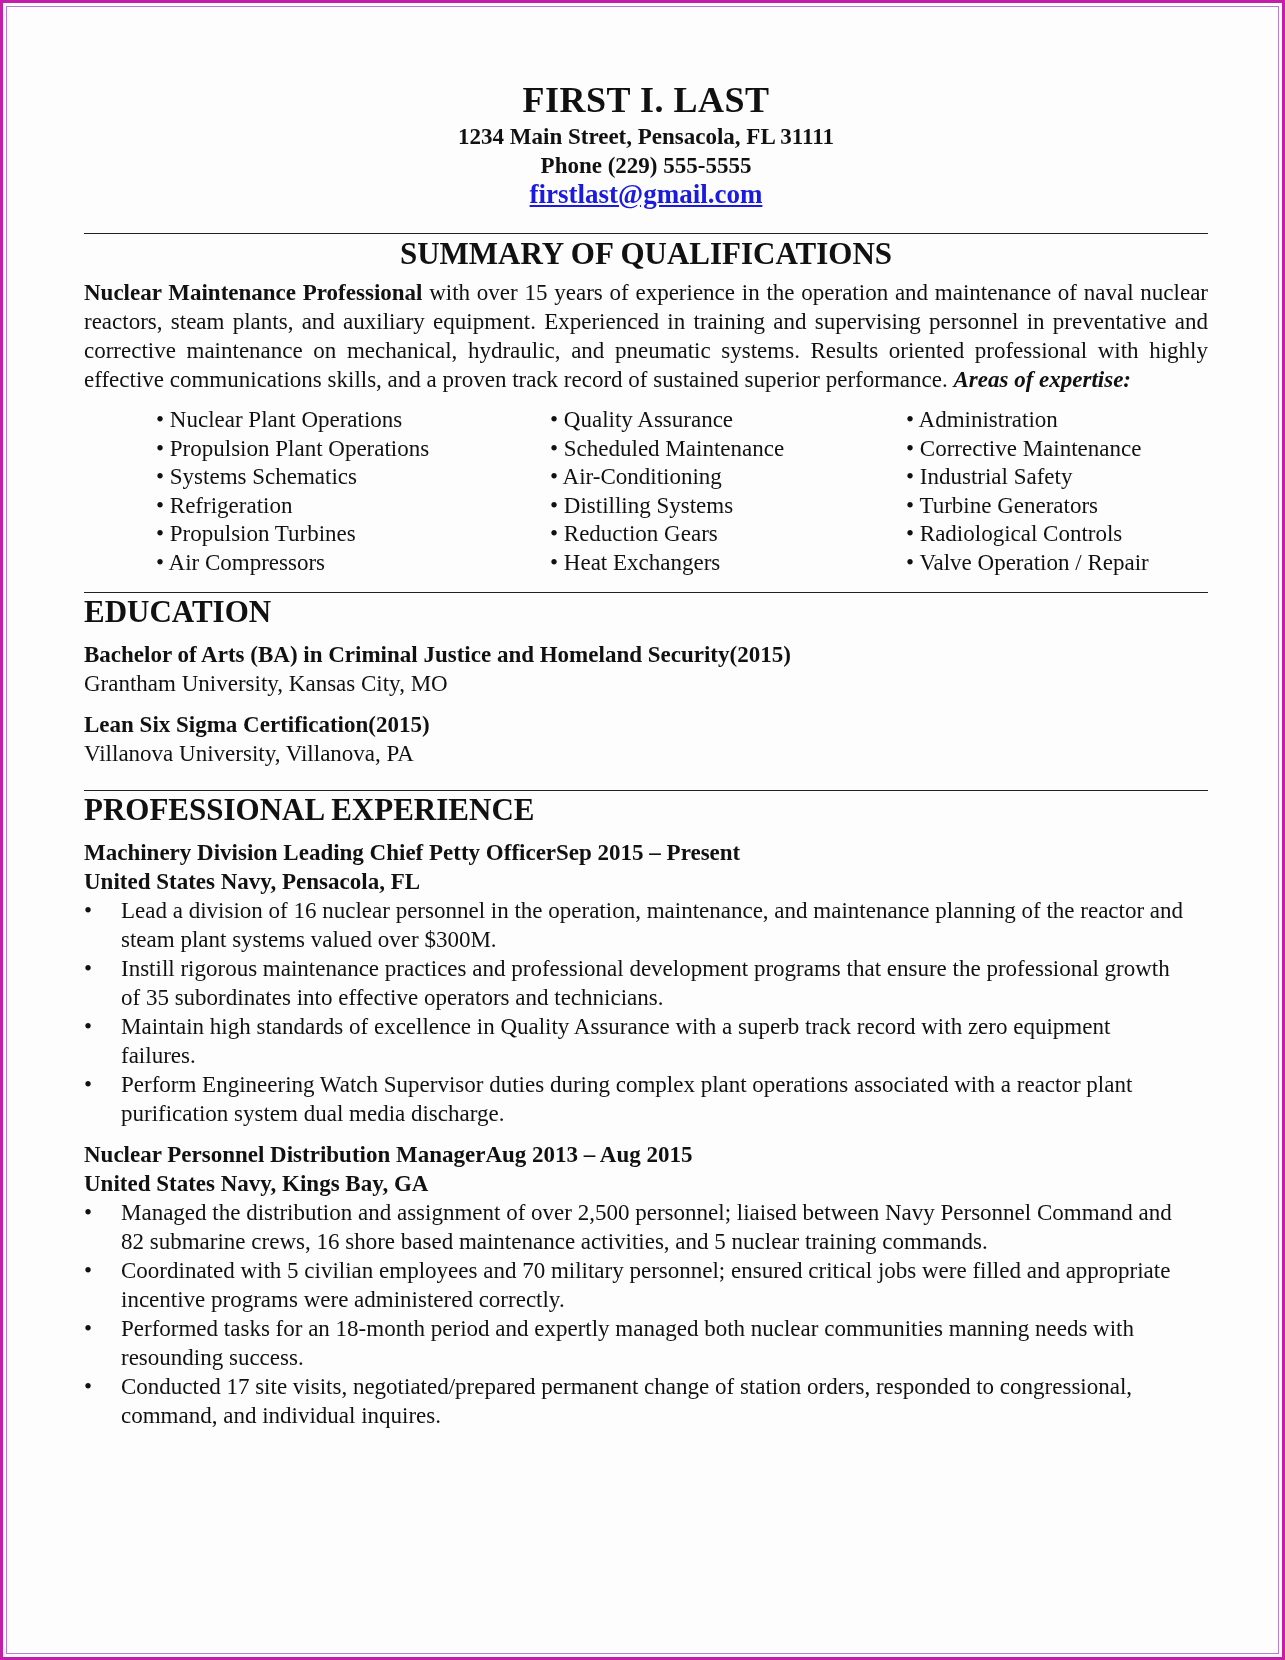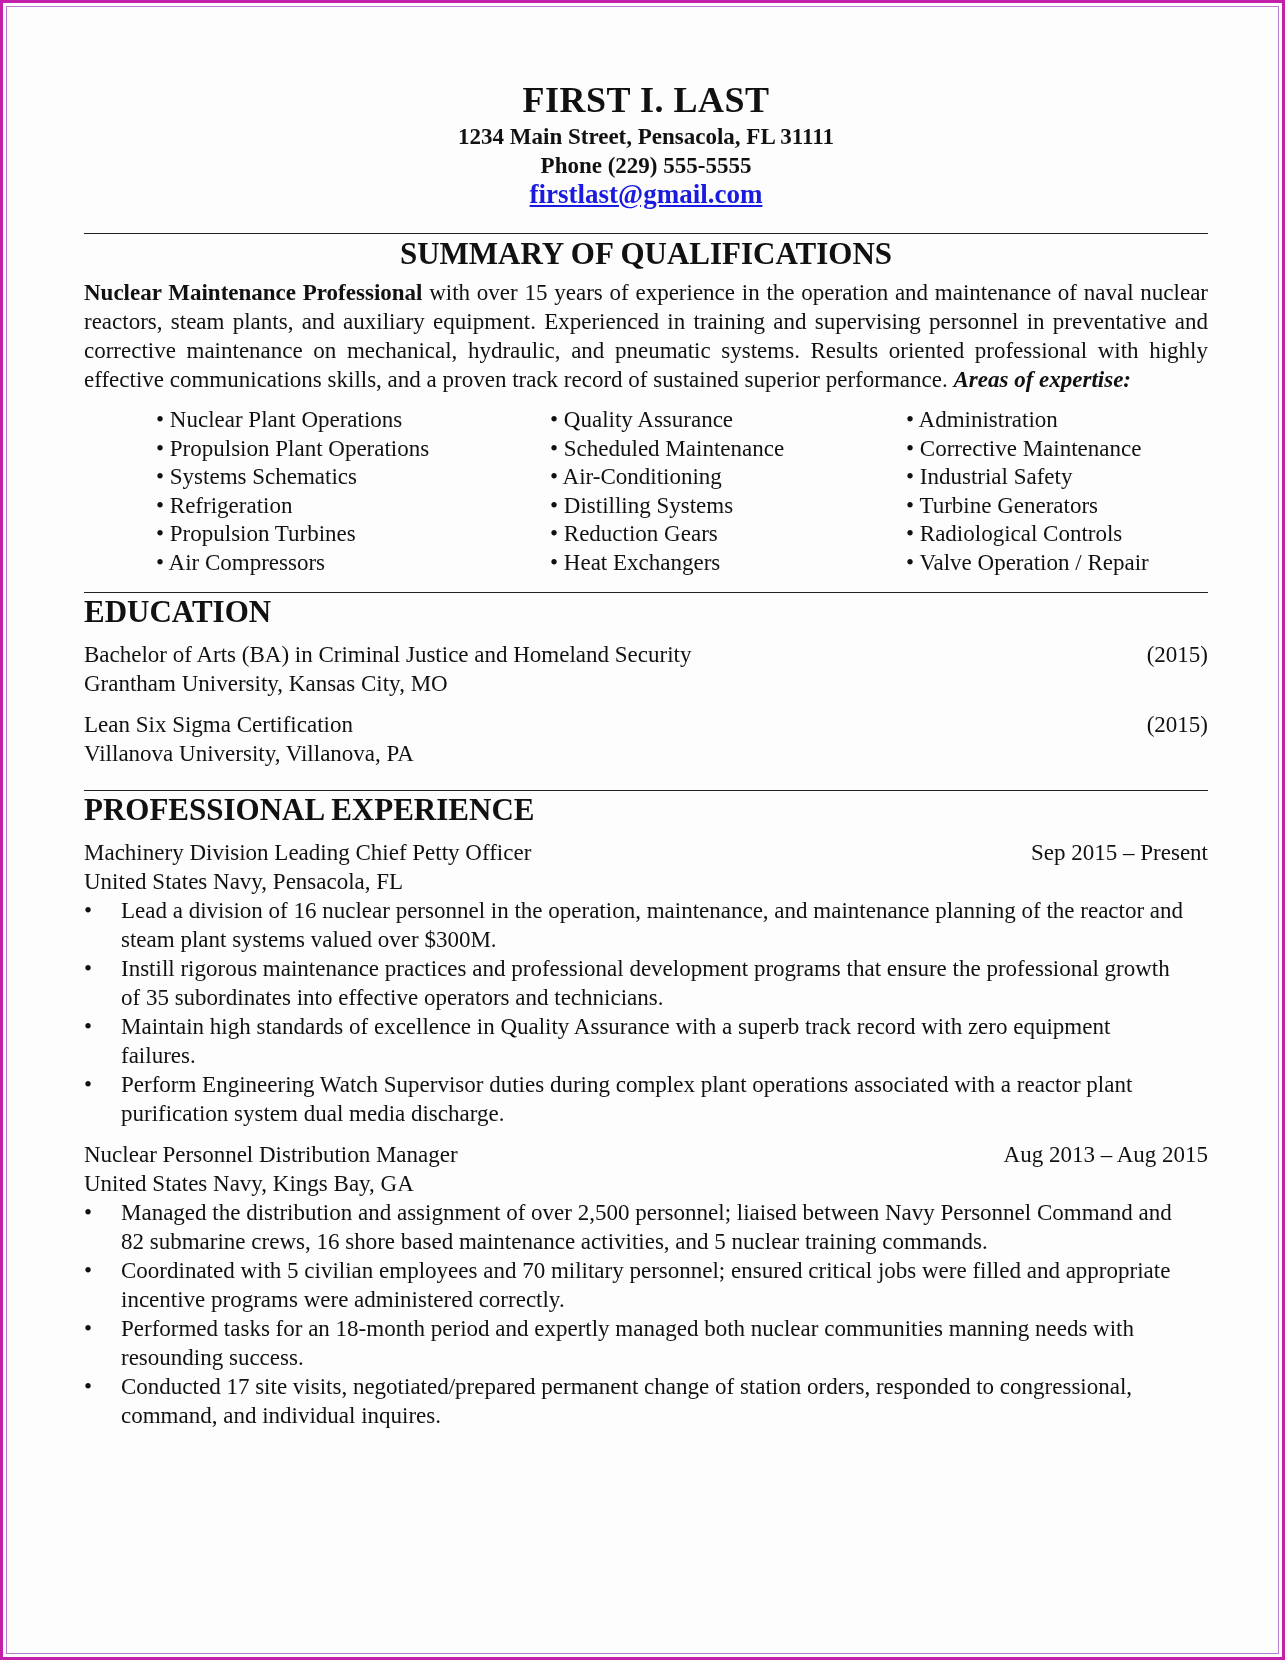--- a/index.html
+++ b/index.html
@@ -10,21 +10,21 @@
   .center{text-align:center;}
   .name{font-size:36px;font-weight:bold;line-height:44px;letter-spacing:0.5px;}
   .contact{font-size:23px;font-weight:bold;line-height:29px;}
   .email{color:#1a1ae0;text-decoration:underline;font-size:27px;font-weight:bold;line-height:29px;}
   .rule{border-top:1.5px solid #222;margin:0;}
   .sec-title{font-size:31px;font-weight:bold;line-height:28px;}
   .para{font-size:23px;line-height:29px;text-align:justify;}
   .areas{display:flex;margin-left:72px;margin-top:12px;}
   .col{font-size:23px;line-height:28.6px;}
   .col1{width:394px}.col2{width:356px}.col3{width:300px}
-  .entry-head{display:flex;justify-content:space-between;font-size:23px;font-weight:normal;line-height:29px;}
+  .entry-head{display:flex;justify-content:flex-start;font-size:23px;font-weight:bold;line-height:29px;}
   .entry-sub{font-size:23px;line-height:29px;}
   .bullets{margin:0;padding:0;list-style:none;}
   .bullets li{position:relative;padding-left:37px;font-size:23px;line-height:29px;margin-right:20px;}
   .bullets li .dot{position:absolute;left:0;top:0;}
 </style>
 </head>
 <body>
 
 <div class="frame">
     <div class="frame-inner"></div>

